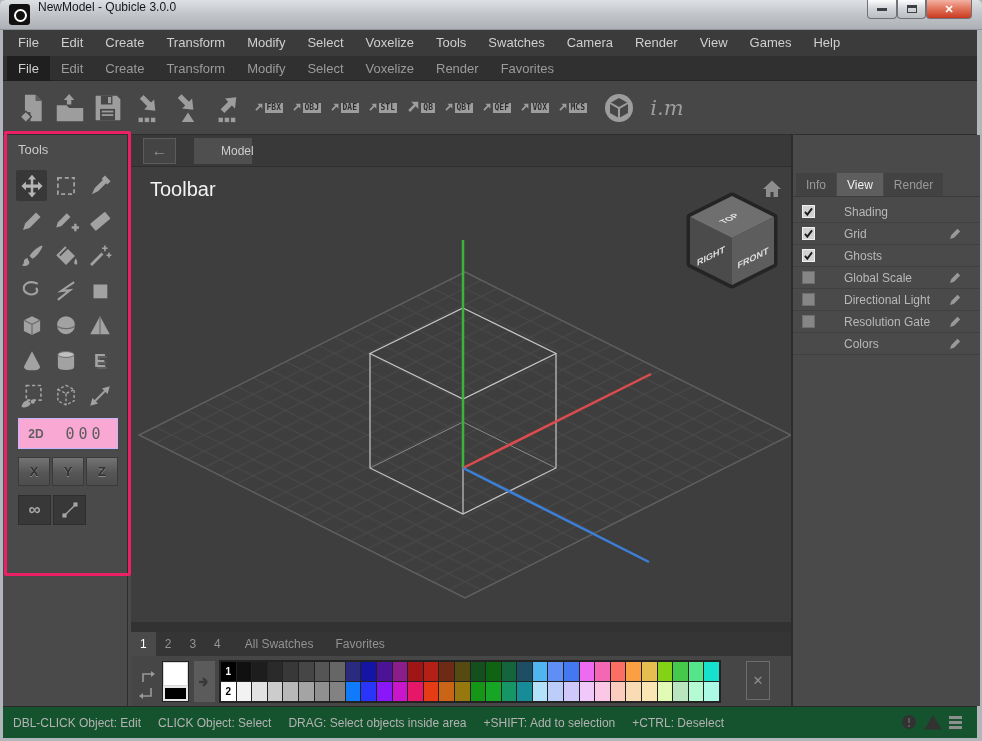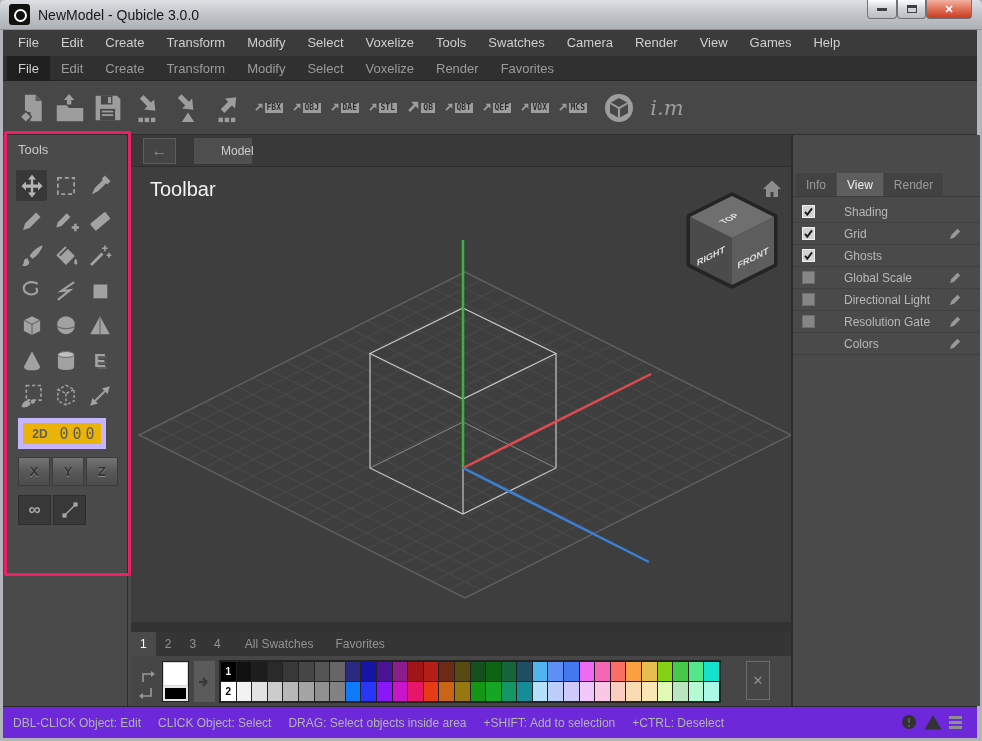--- a/index.html
+++ b/index.html
@@ -4,21 +4,21 @@
 <style>
   *{margin:0;padding:0;box-sizing:border-box}
   html,body{width:982px;height:741px;overflow:hidden}
   body{font-family:"Liberation Sans",sans-serif;background:#8a8e92}
   .win{position:absolute;inset:0;background:#4a4a4a;border-left:3px solid #b2b6ba;border-right:5px solid #b2b6ba;border-bottom:3px solid #b2b6ba;outline:1px solid #6d7175}
   .abs{position:absolute}
   
   .titlebar{position:absolute;left:-3px;top:0;width:982px;height:30px;background:linear-gradient(#dde1e4,#c2c6ca 48%,#adb1b6);border-bottom:1px solid #8f9397;border-radius:5px 5px 0 0}
   .appicon{position:absolute;left:9px;top:4px;width:21px;height:21px;background:#111;border-radius:3px}
   .appicon:after{content:"";position:absolute;left:5px;top:5px;width:9px;height:9px;border:2px solid #fff;border-radius:50%}
-  .title-text{position:absolute;left:38px;top:7px;font-size:14px;color:#15181b}
+  .title-text{position:absolute;left:38px;top:0;font-size:12px;color:#15181b}
   .winbtns{position:absolute;right:10px;top:0;display:flex}
   .wbtn{height:19px;border:1px solid #6f7377;border-top:none;border-radius:0 0 4px 4px;display:flex;align-items:center;justify-content:center;font-size:11px;color:#3c4043;background:linear-gradient(#fdfdfd,#d4d7da 45%,#b9bdc1)}
   .wbtn.min{width:30px}.wbtn.max{width:29px}
   .wbtn.close{width:46px;background:linear-gradient(#f3b2a4,#e3775f 45%,#c93a20);color:#fff;font-weight:bold}
   .minbar{width:10px;height:3px;background:#3c4043}
   .maxbox{width:10px;height:8px;border:1px solid #3c4043;border-top:3px solid #3c4043}
   
   .menubar1{position:absolute;left:0;top:30px;width:974px;height:26px;background:#3b3b3b;display:flex;align-items:center;padding-left:4px}
   .menubar1 .mi{padding:0 11px;font-size:13px;color:#cfcfcf;line-height:26px}
   .menubar2{position:absolute;left:0;top:56px;width:974px;height:25px;background:#303030;display:flex;align-items:center;padding-left:4px;border-bottom:1px solid #262626}
@@ -28,21 +28,21 @@
   .toolbar{position:absolute;left:0;top:81px;width:974px;height:54px;background:#474747;border-bottom:1px solid #2e2e2e;display:flex;align-items:center;padding-left:14px}
   .tb-btn{width:30px;height:40px;margin-right:8px;position:relative;display:flex;flex-direction:row;align-items:center;justify-content:center}
   .fmt-label{background:#9d9d9d;color:#2e2e2e;font-size:8px;font-weight:bold;font-family:"DejaVu Sans Mono",monospace;line-height:10px;padding:0 2px;margin-top:1px;letter-spacing:0}
   .im-logo{font-family:"DejaVu Serif",serif;font-style:italic;font-size:21px;color:#9d9d9d}
   
   .sidebar{position:absolute;left:0;top:135px;width:125px;height:571px;background:#4a4a4a;border-right:1px solid #2c2c2c}
   .sidebar-title{position:absolute;left:15px;top:7px;font-size:13px;color:#c9c9c9}
   .toolgrid{position:absolute;left:13px;top:35px;display:grid;grid-template-columns:repeat(3,31px);gap:4px 3px}
   .tool{width:31px;height:31px;display:flex;align-items:center;justify-content:center;border-radius:2px}
   .tool.selected{background:#383838}
-  .grp2d{position:absolute;left:15px;top:283px;width:88px;height:31px;background:#eab308;border:5px solid #c4b5fd;display:flex;align-items:center}
+  .grp2d{position:absolute;left:15px;top:283px;width:100px;height:31px;background:#f9a8d4;border:1px solid #c4b5fd;display:flex;align-items:center}
   .btn2d{width:34px;text-align:center;font-size:12px;font-weight:bold;color:#5f5f5f}
   .counter{flex:1;text-align:center;font-family:"DejaVu Sans Mono",monospace;font-size:15px;color:#5c5c5c;letter-spacing:4px}
   .xyzrow{position:absolute;left:15px;top:322px;display:flex;gap:2px}
   .axisbtn{width:32px;height:29px;background:linear-gradient(#747474,#565656 55%,#4d4d4d);border:1px solid #3a3a3a;color:#333;font-weight:bold;font-size:13px;display:flex;align-items:center;justify-content:center;text-shadow:0 1px 0 #8a8a8a}
   .modrow{position:absolute;left:15px;top:360px;display:flex;gap:2px}
   .modbtn{width:33px;height:30px;background:#383838;border:1px solid #2e2e2e;display:flex;align-items:center;justify-content:center;color:#a6a6a6;font-weight:bold;font-size:17px}
   
   .pink-rect{position:absolute;left:1px;top:131px;width:127px;height:445px;border:3px solid #ec2064;border-radius:2px;pointer-events:none;z-index:30}
   .annot{position:absolute;left:147px;top:178px;font-size:20px;color:#f2f2f2;z-index:31}
   
@@ -73,21 +73,21 @@
   .rp-tab{padding:0 10px;font-size:12px;color:#9a9a9a;background:#424242;display:flex;align-items:center;margin-right:1px}
   .rp-tab.active{background:#5e5e5e;color:#f0f0f0}
   .rp-rows{position:absolute;left:0;top:66px;width:187px}
   .prop-row{position:relative;height:22px;border-bottom:1px solid #404040;display:flex;align-items:center}
   .cb{width:13px;height:13px;margin-left:9px;background:#868686;border:1px solid #6d6d6d}
   .cb.on{background:#d2d2d2;border-color:#efefef}
   .cb svg{display:block;width:11px;height:11px}
   .prop-label{margin-left:29px;font-size:12px;color:#b8b8b8}
   .pencil{position:absolute;right:18px;top:4px}
   
-  .statusbar{position:absolute;left:0;top:706px;width:974px;height:32px;background:#6d28d9;border-top:1px solid #292929;display:flex;align-items:center;padding-left:10px}
+  .statusbar{position:absolute;left:0;top:706px;width:974px;height:32px;background:#14532d;border-top:1px solid #292929;display:flex;align-items:center;padding-left:10px}
   .statusbar .seg{font-size:12px;color:#b3b3b3;margin-right:17px}
   .status-icons{position:absolute;right:15px;top:7px;display:flex;gap:7px;align-items:center}
   .hamb{display:flex;flex-direction:column;gap:2px}
   .hamb div{width:13px;height:3px;background:#8e8e8e}
   svg{display:block}
 </style>
 </head>
 <body>
 
 <div class="win">

